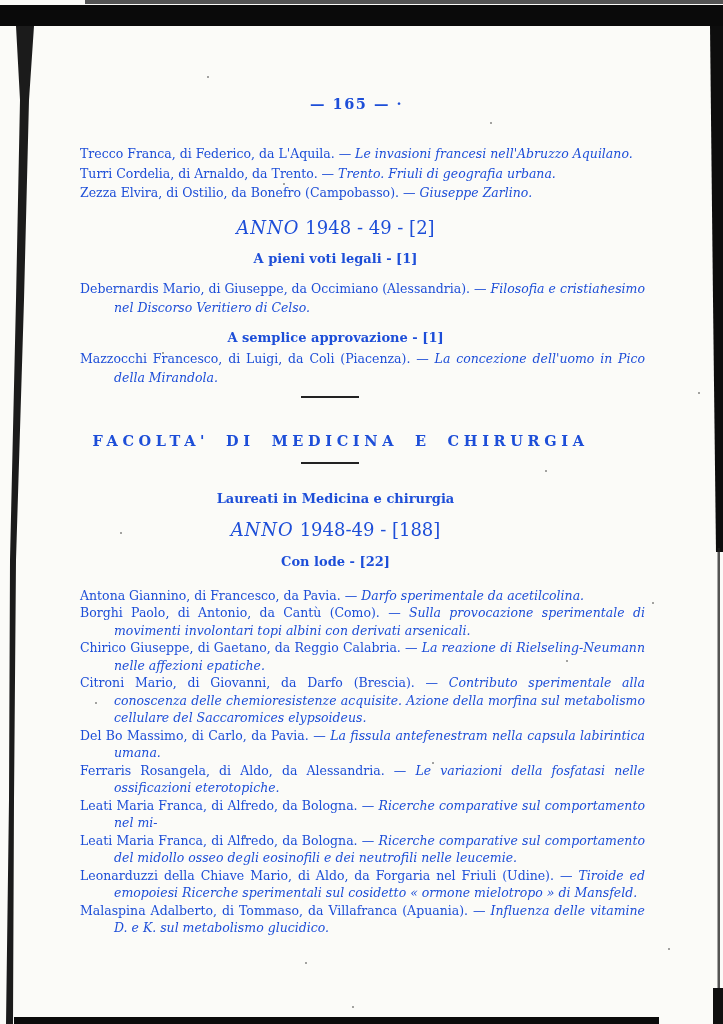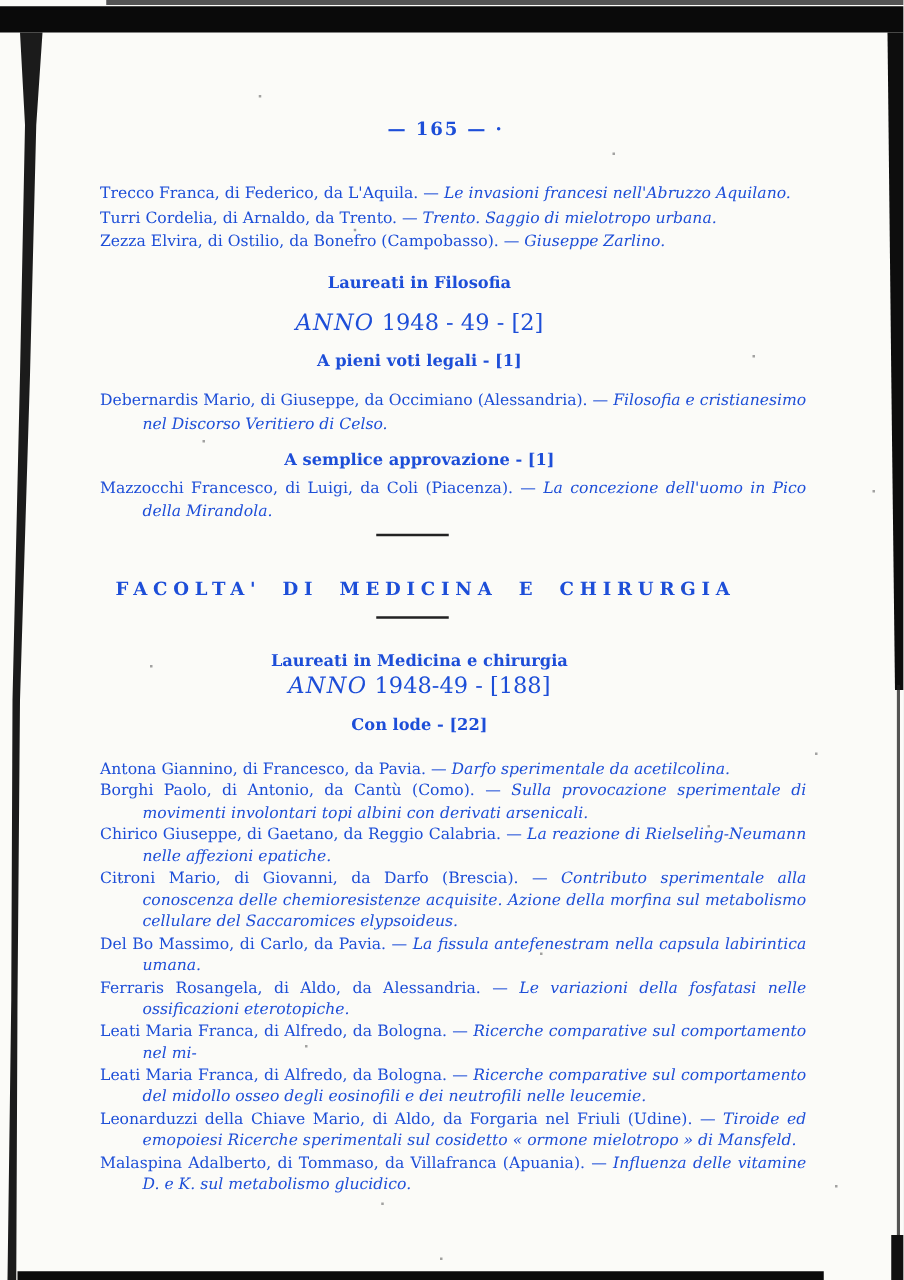--- a/index.html
+++ b/index.html
@@ -26,21 +26,21 @@
   #h-filosofia{margin-top:16px;}
   #anno-filo{margin-top:14px;}
   #h-pieni{margin-top:13px;}
   #p-debernardis{margin-top:13px;}
   #h-semplice{margin-top:12px;}
   #p-mazzocchi{margin-top:4px;}
   #rule1{margin-top:8px;}
   #h-facolta{margin-top:34px;}
   #rule2{margin-top:13px;}
   #h-med{margin-top:27px;}
-  #anno-med{margin-top:1px;}
+  #anno-med{margin-top:13px;}
   #h-lode{margin-top:14px;}
   #medlist{margin-top:18px;}
 </style>
 </head>
 <body>
 
 <div class="sheet">
 
   <div class="content">
 
@@ -48,30 +48,29 @@
 
     <div id="intro">
       <p class="entry">
         <span>Trecco Franca, di Federico, da L'Aquila.</span>
         <span>—</span>
         <span class="ital">Le invasioni francesi nell'Abruzzo Aquilano.</span>
       </p>
       <p class="entry">
         <span>Turri Cordelia, di Arnaldo, da Trento.</span>
         <span>—</span>
-        <span class="ital">Trento. Saggio di mielotropo urbana.</span>
+        <span class="ital">Trento. Friuli di geografia urbana.</span>
       </p>
       <p class="entry">
         <span>Zezza Elvira, di Ostilio, da Bonefro (Campobasso).</span>
         <span>—</span>
         <span class="ital">Giuseppe Zarlino.</span>
       </p>
     </div>
 
-    <div id="h-filosofia" class="heading">Laureati in Filosofia</div>
 
     <div id="anno-filo" class="annoline">
       <span class="anno-word">ANNO</span>
       <span>1948 - 49 - [2]</span>
     </div>
 
     <div id="h-pieni" class="heading">A pieni voti legali - [1]</div>
 
     <p id="p-debernardis" class="entry">
       <span>Debernardis Mario, di Giuseppe, da Occimiano (Alessandria).</span>

